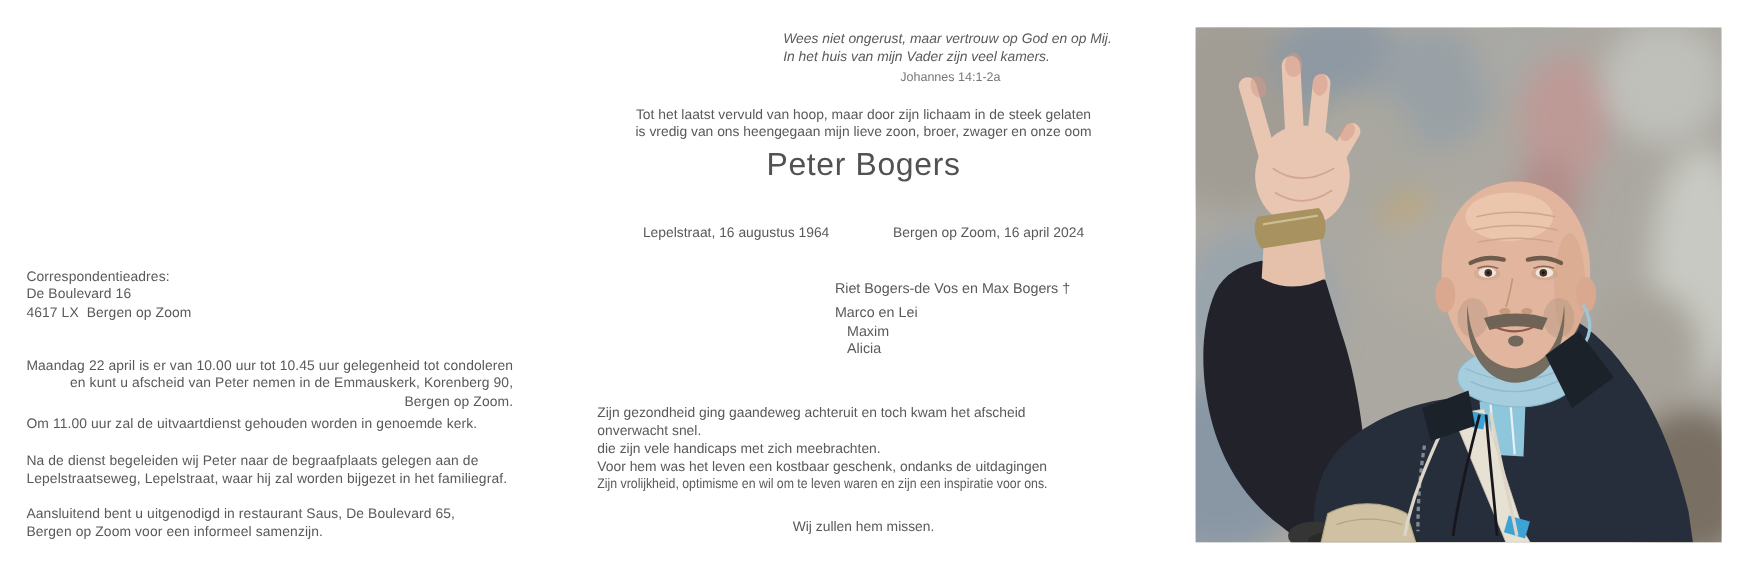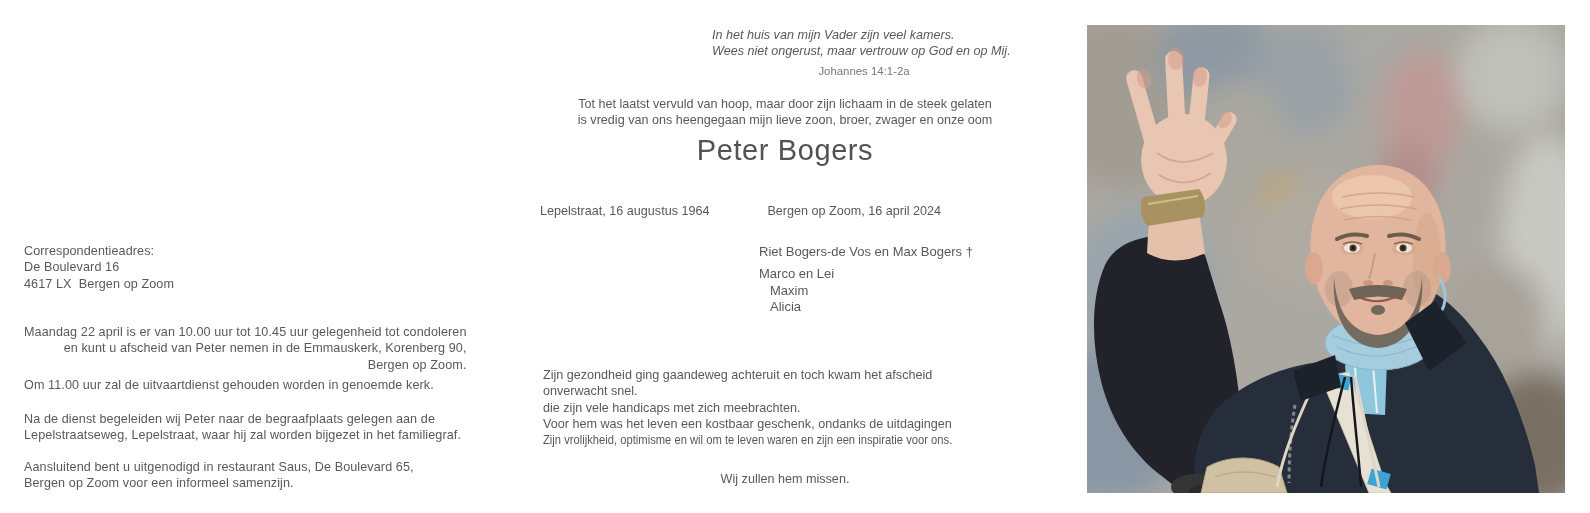--- a/index.html
+++ b/index.html
@@ -18,22 +18,22 @@
   .p-rec{top:459px;}
   
   .mid{position:absolute;left:540px;top:0;width:490px;height:513px;font-size:12.6px;}
   .quote{position:absolute;left:172px;top:28px;width:304px;font-style:italic;line-height:15.6px;}
   .quote-attr{font-style:normal;text-align:center;font-size:11.4px;color:#77777a;margin-top:5px;}
   .announce{position:absolute;left:0;top:96px;width:100%;text-align:center;line-height:16.3px;}
   .name{
     position:absolute;left:0;top:132px;width:100%;text-align:center;
     font-size:29px;line-height:36px;color:#525255;letter-spacing:.6px;font-weight:400;
   }
-  .dates{position:absolute;left:0;top:203px;width:100%;display:flex;justify-content:flex-start;gap:58px;line-height:16px;}
-  .family{position:absolute;left:219px;top:244px;line-height:16.3px;font-size:13px;}
+  .dates{position:absolute;left:0;top:203px;width:100%;display:flex;justify-content:center;gap:58px;line-height:16px;}
+  .family{position:absolute;left:219px;top:254px;line-height:16.3px;font-size:13px;}
   .family .parents{margin-bottom:6px;}
   .family .indent{padding-left:11px;}
   .tribute{position:absolute;left:3px;top:367px;line-height:16.3px;}
   .condensed{display:inline-block;transform:scaleX(.89);transform-origin:left center;white-space:pre;}
   .closing{position:absolute;left:0;top:472px;width:100%;text-align:center;}
   
   .photo{position:absolute;left:1087px;top:25px;width:478px;height:468px;}
   .photo svg{display:block;width:100%;height:100%;}
 </style>
 </head>
@@ -63,22 +63,22 @@
   </div>
 
   <div class="lblock p-rec">
     <div class="line">Aansluitend bent u uitgenodigd in restaurant Saus, De Boulevard 65,</div>
     <div class="line">Bergen op Zoom voor een informeel samenzijn.</div>
   </div>
 
   <div class="mid">
 
     <div class="quote">
+      <div class="line">Wees niet ongerust, maar vertrouw op God en op Mij.</div>
       <div class="line">In het huis van mijn Vader zijn veel kamers.</div>
-      <div class="line">Wees niet ongerust, maar vertrouw op God en op Mij.</div>
       <div class="quote-attr">Johannes 14:1-2a</div>
     </div>
 
     <div class="announce">
       <div class="line">Tot het laatst vervuld van hoop, maar door zijn lichaam in de steek gelaten</div>
       <div class="line">is vredig van ons heengegaan mijn lieve zoon, broer, zwager en onze oom</div>
     </div>
 
     <div class="name">Peter Bogers</div>
 

